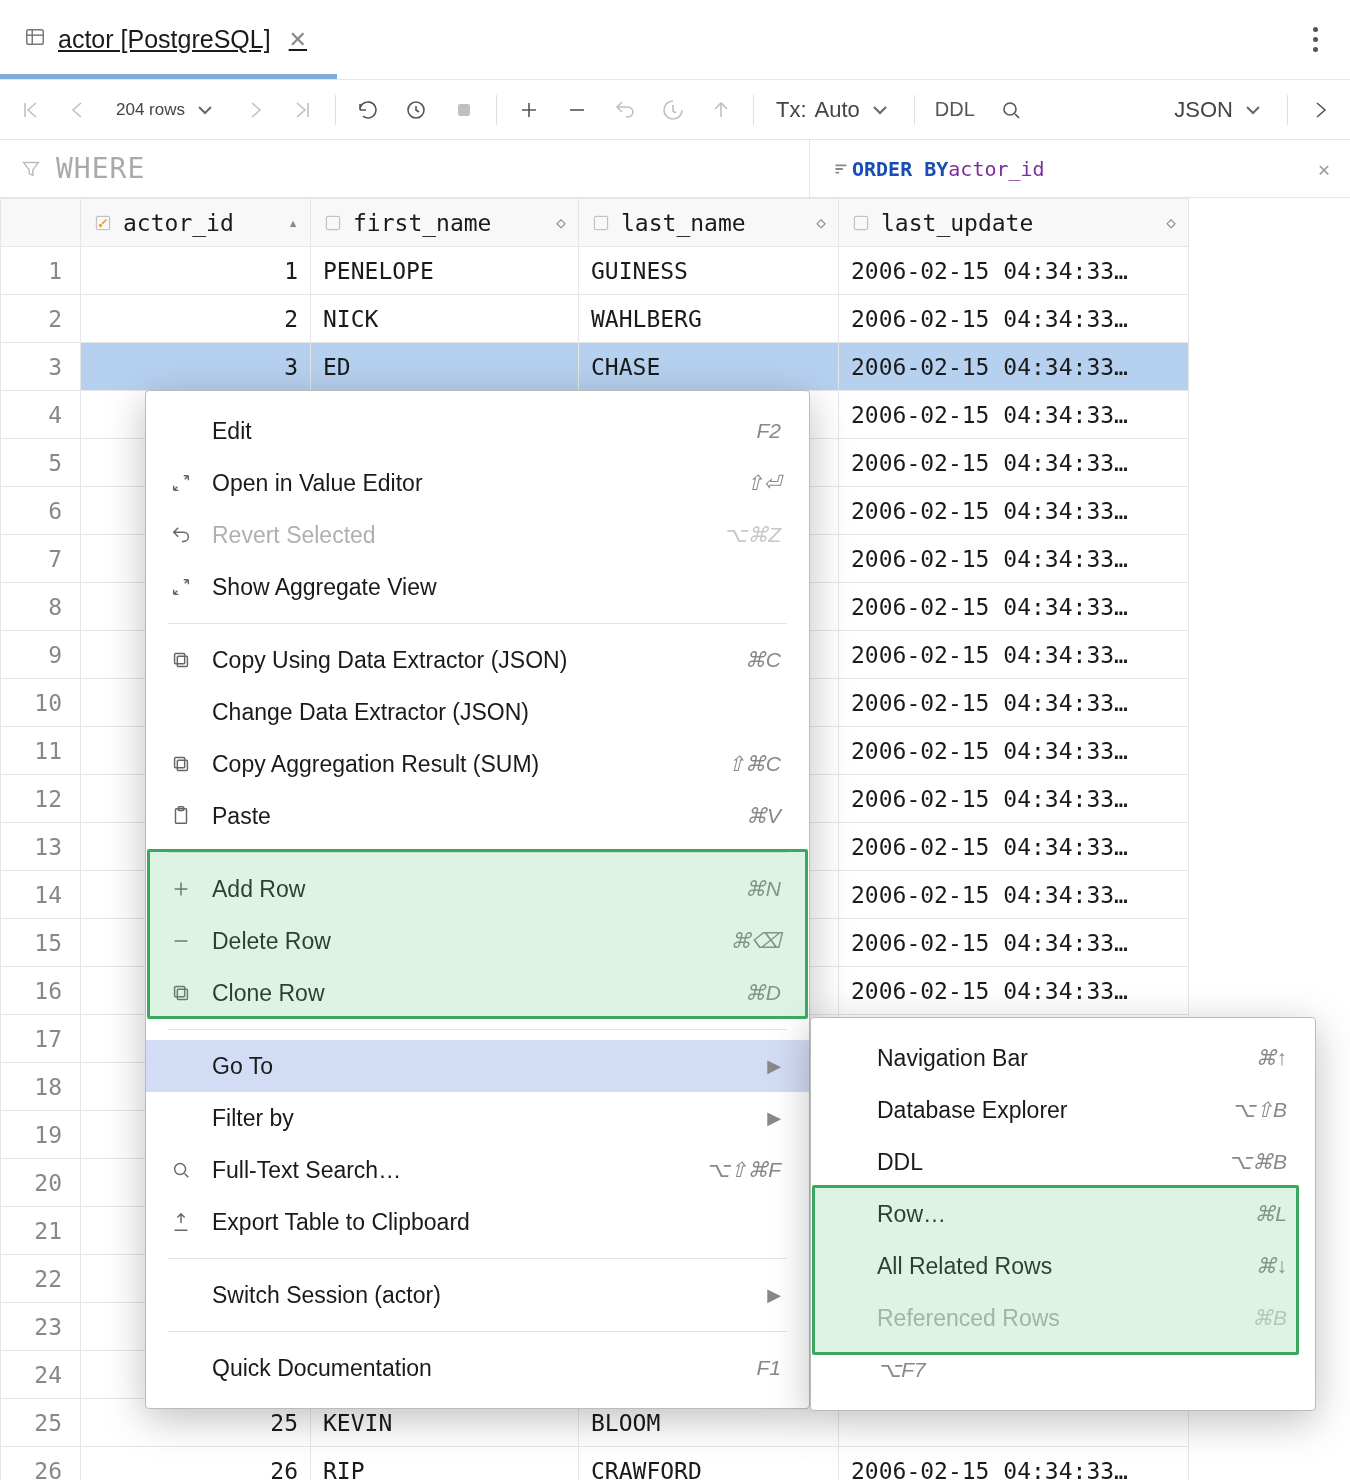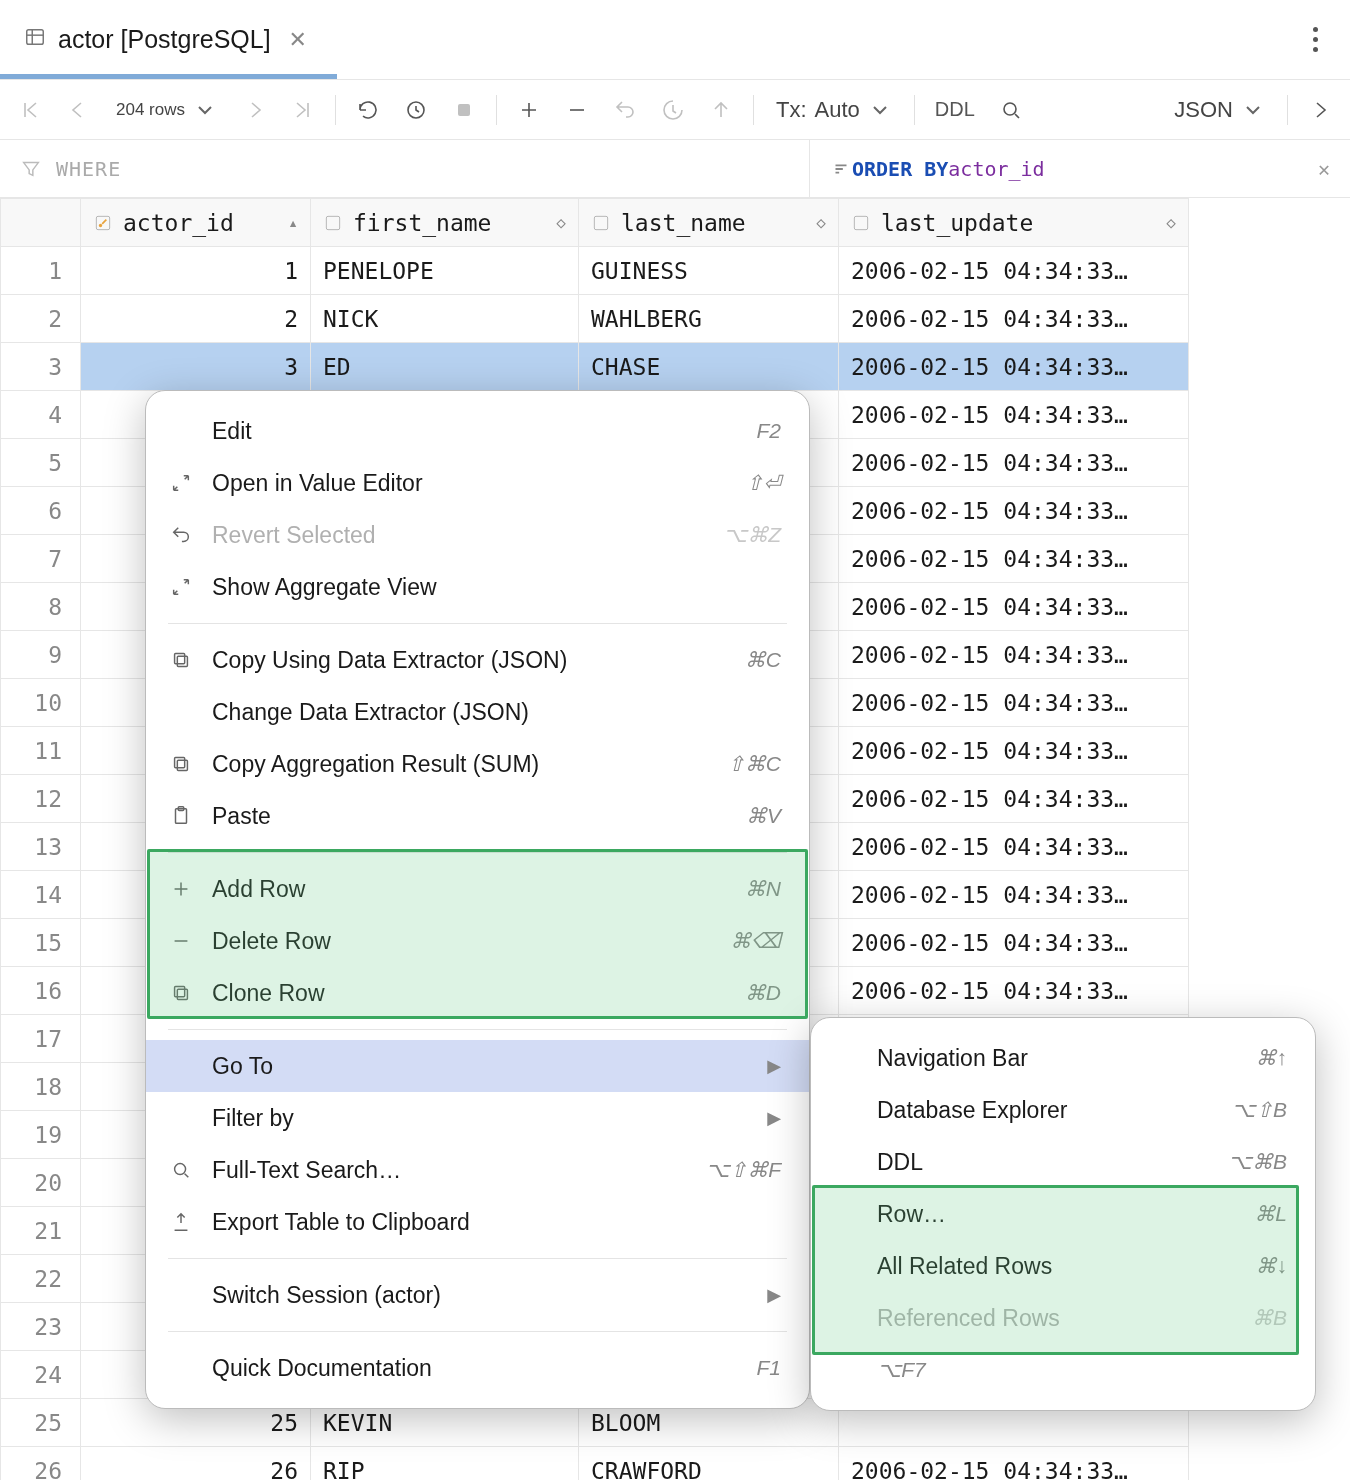--- a/index.html
+++ b/index.html
@@ -22,20 +22,21 @@
     position: relative;
     padding-right: 20px;
   }
   .tab {
     height: 100%;
     display: flex;
     align-items: center;
     gap: 12px;
     padding: 0 24px;
     position: relative;
+    text-decoration: underline;
   }
   .tab-underline {
     position: absolute;
     left: 0; right: 0; bottom: 0;
     height: 5px;
     background: #4a88c7;
     opacity: 0.7;
   }
   .tab-title { font-size: 25px; }
   .tab-close { color: #888; font-size: 22px; padding: 0 6px; }
@@ -74,21 +75,21 @@
     display: flex;
     border-bottom: 1px solid #e6e6e6;
   }
   .where-box {
     flex: 1;
     display: flex; align-items: center; gap: 14px;
     padding: 0 20px;
     color: #aaa;
     border-right: 1px solid #e6e6e6;
   }
-  .where-text { font-size: 20px; letter-spacing: 1px; }
+  .where-text { font-size: 28px; letter-spacing: 1px; }
   .order-box {
     width: 540px;
     display: flex; align-items: center; 
     padding: 0 20px;
   }
   .order-key { color: #1a4db3; font-weight: 600; }
   .order-id { color: #7b2d9e; }
   .order-x { margin-left: auto; color: #999; font-size: 20px; }
 
   .tablewrap { position: relative; }
@@ -114,21 +115,21 @@
   .th-inner { display: flex; align-items: center; gap: 10px; }
   .th-inner .sort { margin-left: auto; color: #888; font-size: 16px; }
   .col-icon { color: #888; display:inline-flex; }
   tr.selected td { background: #b6d1f0; }
   tr.selected td.col-gutter { background: #fff; }
 
   .ctxmenu {
     position: absolute;
     background: #fff;
     border: 1px solid #bbb;
-    border-radius: 20px;
+    border-radius: 4px;
     box-shadow: 0 10px 40px rgba(0,0,0,0.25);
     padding: 14px 0;
     z-index: 100;
     font-size: 23px;
   }
   .ctxmenu.main { left: 145px; top: 390px; width: 665px; }
   .ctxmenu.sub  { left: 810px; top: 1017px; width: 506px; }
   .mi {
     display: flex; align-items: center;
     height: 52px;

